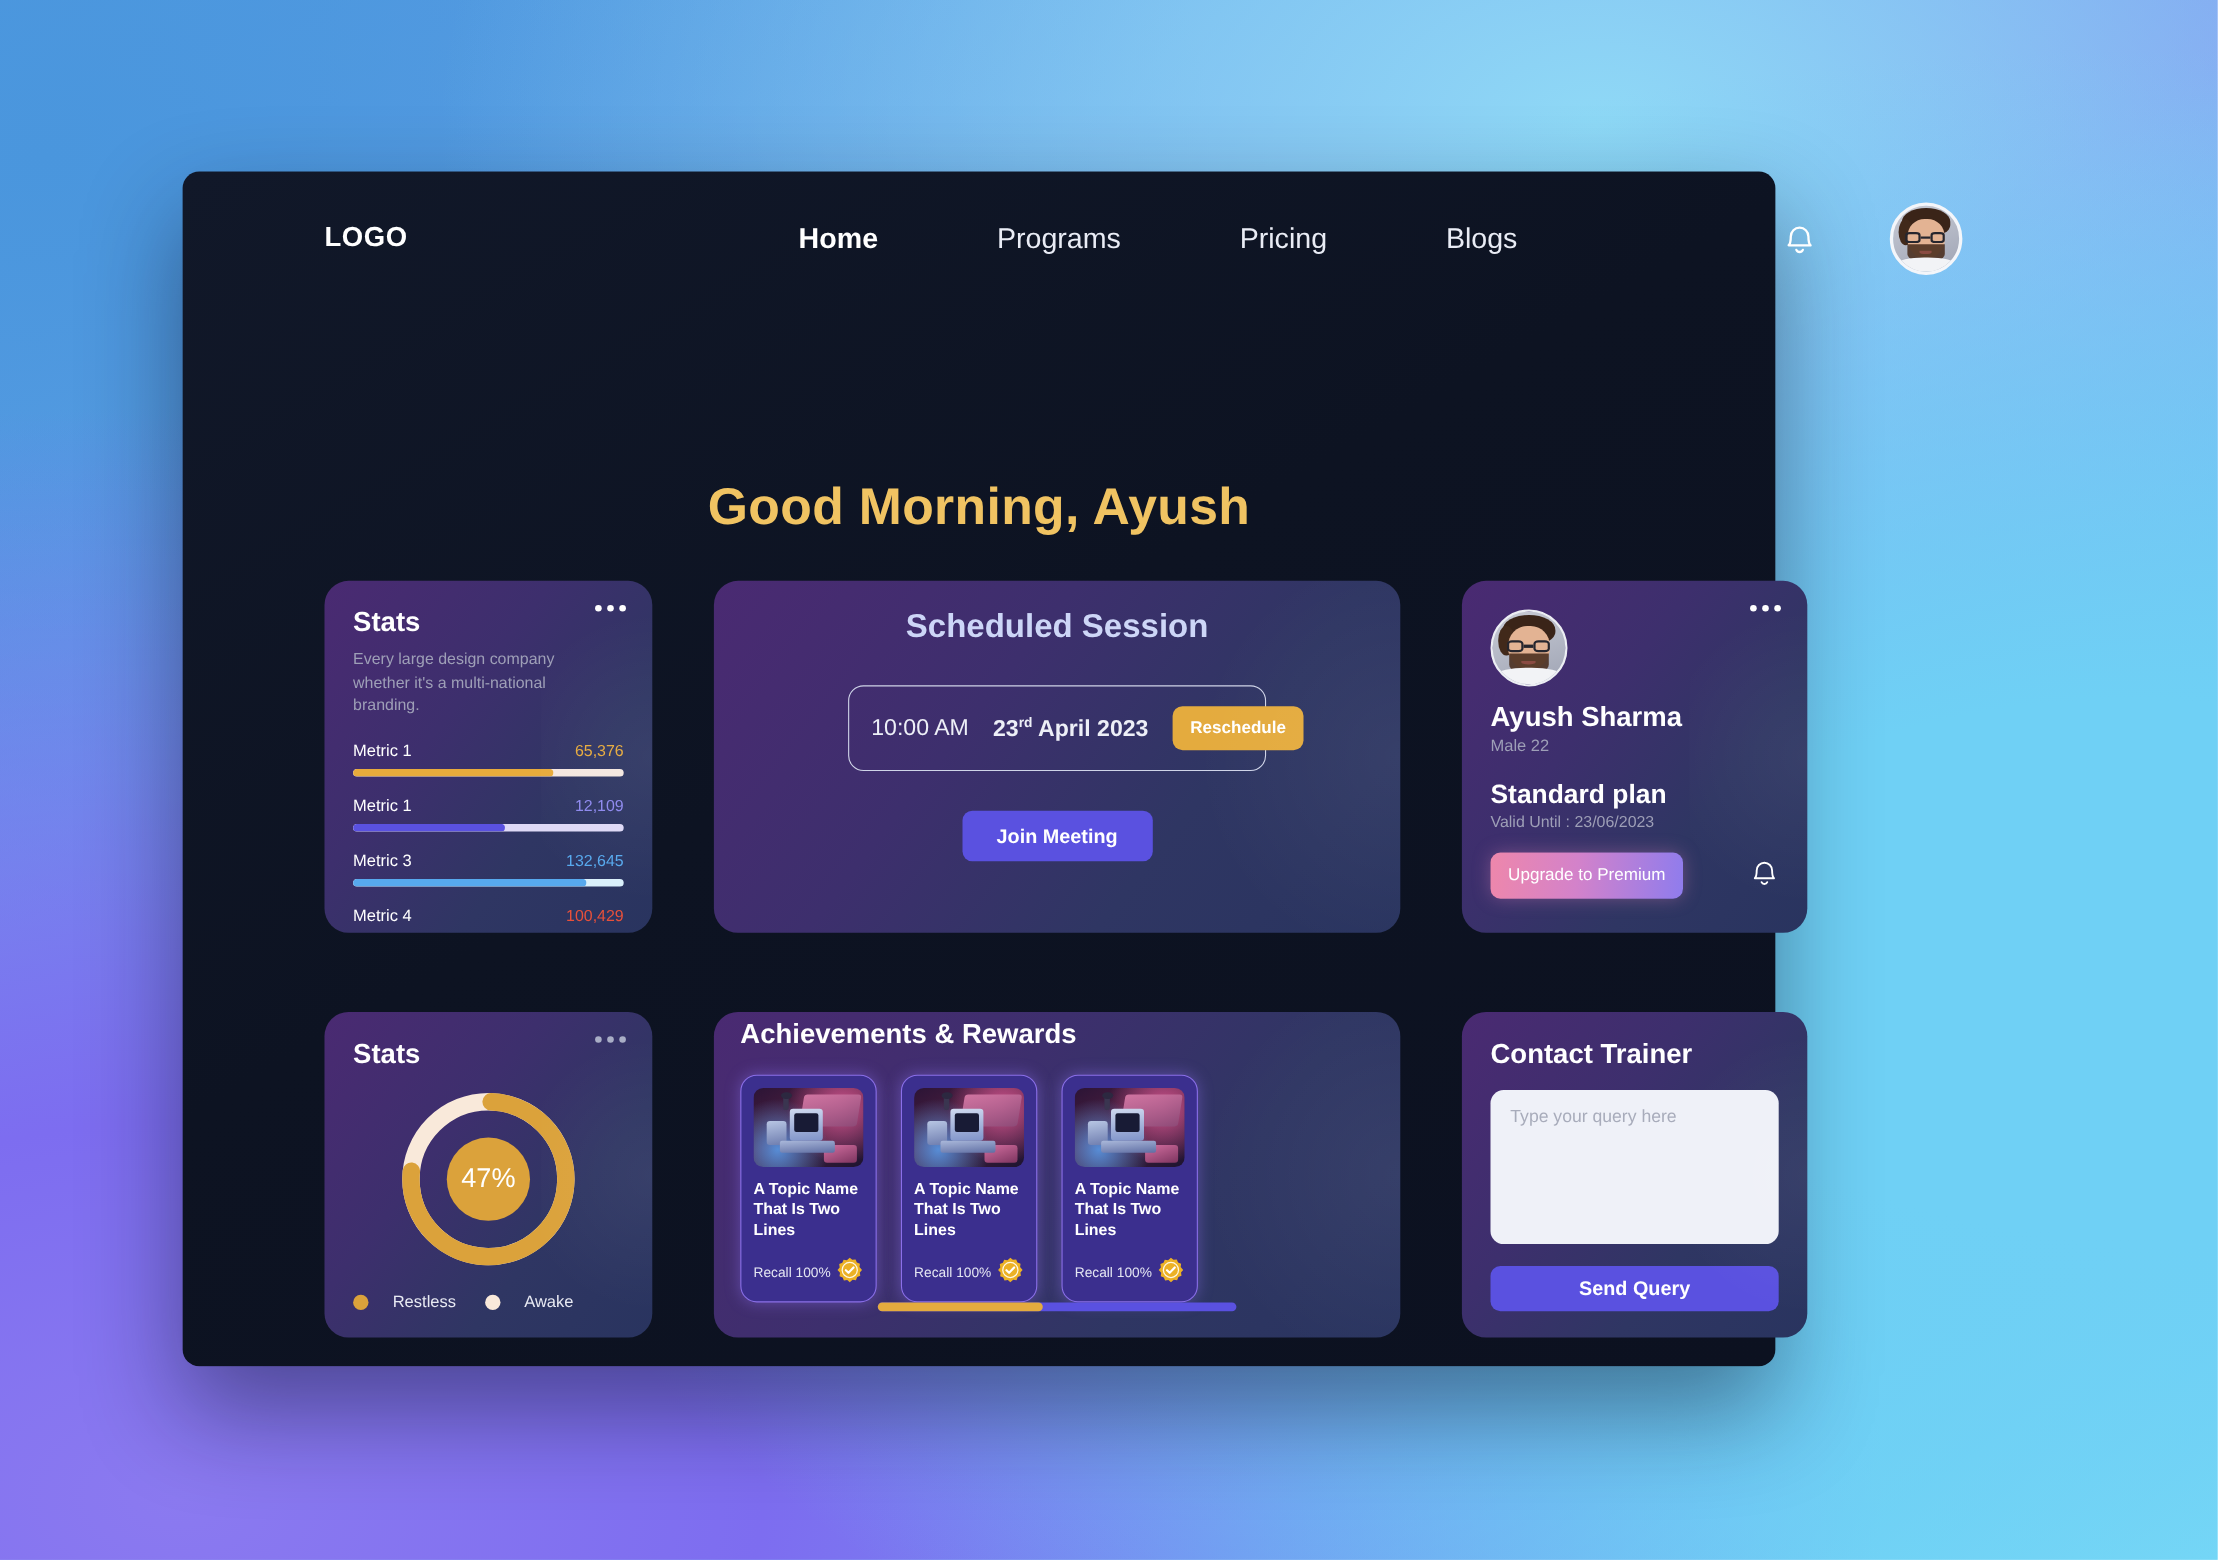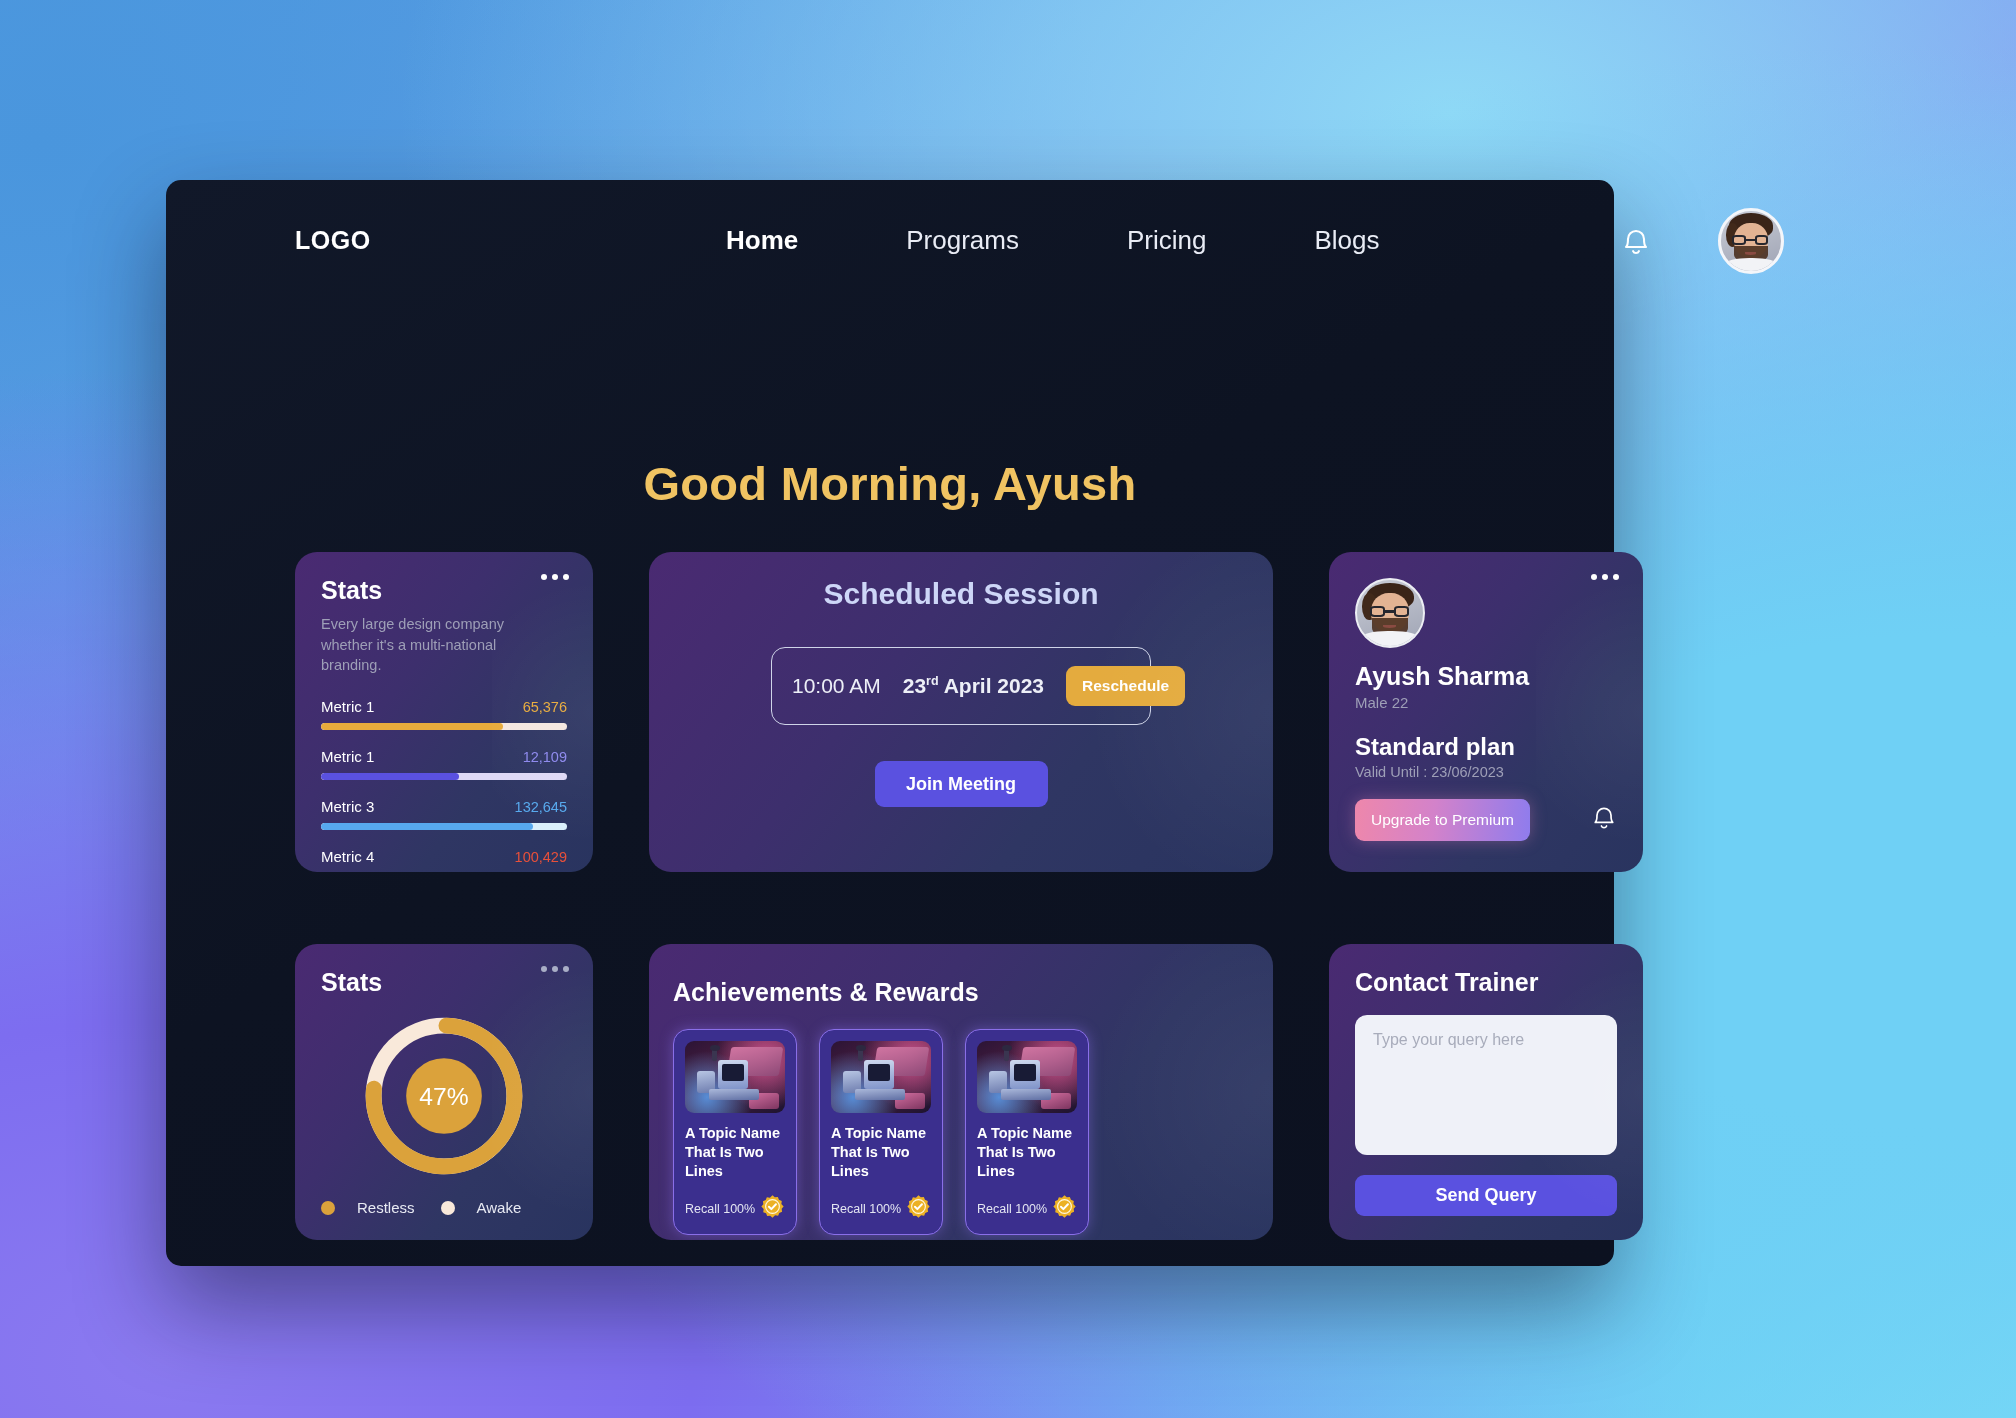--- a/index.html
+++ b/index.html
@@ -10,21 +10,21 @@
       radial-gradient(120% 95% at 96% 62%, #6fd0f5 0%, #6fd0f5 18%, rgba(111,208,245,0) 62%),
       radial-gradient(95% 85% at 72% 8%, #8fd9f6 0%, rgba(143,217,246,0) 55%),
       radial-gradient(110% 100% at 8% 96%, #8b7af0 0%, #7d6df0 24%, rgba(125,109,240,0) 70%),
       radial-gradient(85% 80% at 2% 10%, #4a96dd 0%, rgba(74,150,221,0) 62%),
       linear-gradient(145deg, #4f9ae0 0%, #6ba4ea 28%, #7f8def 52%, #64c7f2 78%, #79dbf7 100%);
     overflow:hidden;
   }
   .screen { position:relative; width:2016px; height:1418px; }
 
   .app-panel {
-    position:absolute; left:166px; top:180px; width:1448px; height:1086px;
+    position:absolute; left:166px; top:156px; width:1448px; height:1086px;
     background:linear-gradient(150deg,#111829 0%,#0d1322 45%,#0c1120 100%);
     border-radius:15px;
     box-shadow:0 40px 90px rgba(12,18,38,.45);
   }
 
   
   .navbar { position:absolute; left:0; top:0; width:100%; height:120px; display:flex; align-items:center; }
   .logo { position:absolute; left:129px; font-size:25px; font-weight:bold; color:#fff; letter-spacing:.5px; }
   .nav-links { position:absolute; left:560px; display:flex; align-items:center; }
   .nav-link { font-size:26px; color:#e9ecf5; margin-right:108px; cursor:pointer; white-space:nowrap;text-align:right; }
@@ -128,21 +128,21 @@
 
   
   .donut-card { padding:24px 26px; display:flex; flex-direction:column; }
   .donut-wrap { flex:1; display:flex; align-items:center; justify-content:center; margin-top:-4px; }
   .legend { display:flex; gap:26px; align-items:center; }
   .legend-item { display:flex; align-items:center; gap:22px; }
   .legend-dot { width:14px; height:14px; border-radius:50%; }
   .legend-lbl { font-size:15px; color:#e8eaf3; }
 
   
-  .ach-card { padding:34px 24px 0 24px; display:flex; flex-direction:column; }
+  .ach-card { padding:6px 24px 0 24px; display:flex; flex-direction:column; }
   .ach-list { margin-top:22px; display:flex; gap:22px; }
   .ach-item {
     width:124px; background:#3b2f8e; border:1.6px solid #8a6fe8; border-radius:15px; padding:11px;
     box-shadow:0 0 14px rgba(138,111,232,.45); cursor:pointer;
   }
   .ach-thumb {
     width:100%; height:72px; border-radius:9px; overflow:hidden; position:relative;
     background:
       radial-gradient(circle at 22% 78%, rgba(90,160,240,.85), transparent 48%),
       radial-gradient(circle at 80% 26%, rgba(236,96,160,.8), transparent 52%),

